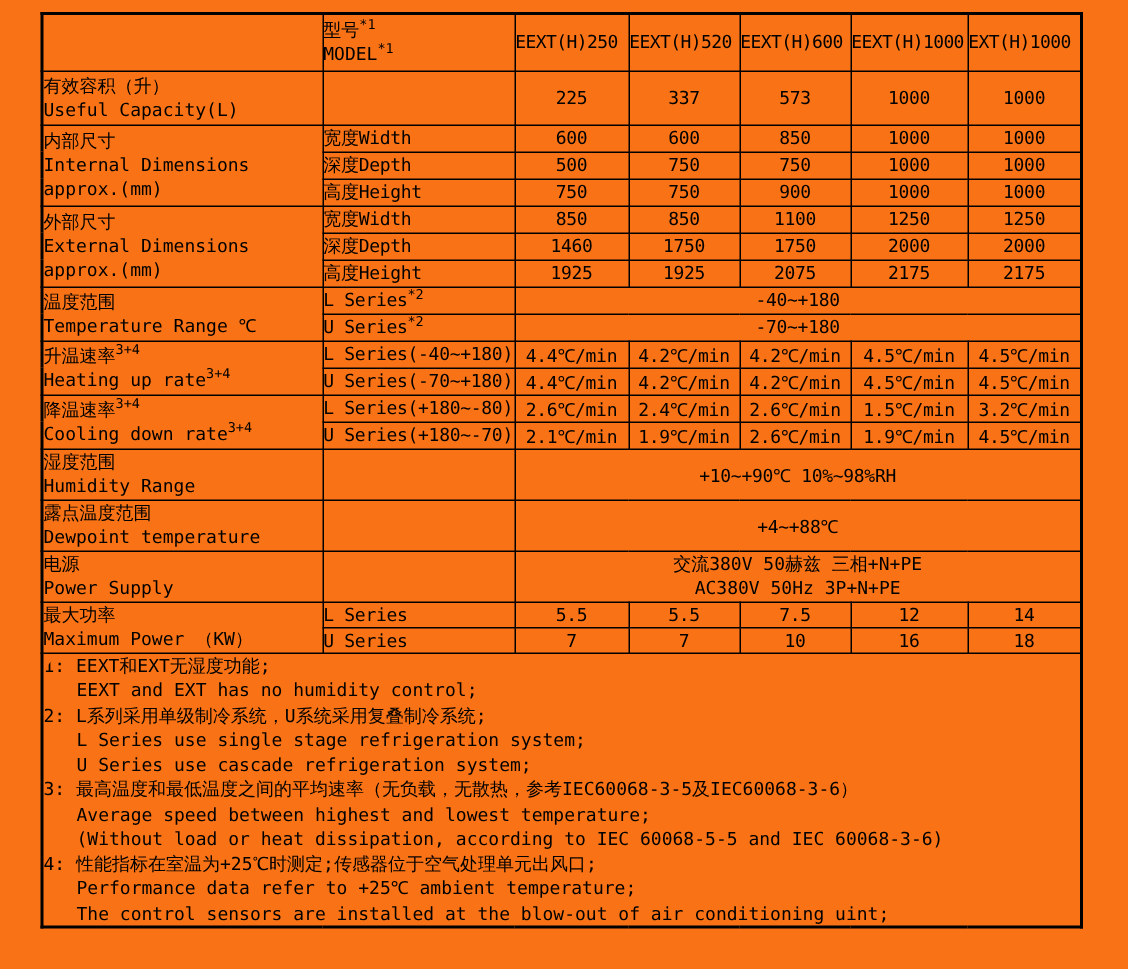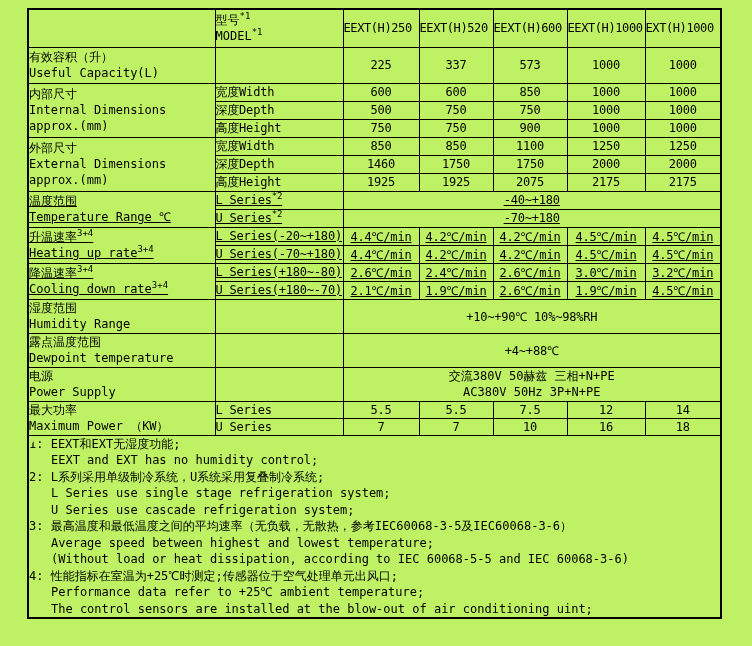--- a/index.html
+++ b/index.html
@@ -7,21 +7,21 @@
     padding: 0;
     background: #ffffff;
     width: 752px;
     height: 646px;
     overflow: hidden;
   }
   .sheet {
     position: relative;
     width: 752px;
     height: 646px;
-    background: #bef264;
+    background: #f97316;
     font-family: "DejaVu Sans Mono", "Liberation Mono", monospace;
     color: #000000;
   }
   table.spec {
     position: absolute;
     left: 27px;
     top: 8px;
     border-collapse: collapse;
     table-layout: fixed;
     border: 2px solid #000;
@@ -38,21 +38,21 @@
   }
   td.lbl { text-align: left; padding-left: 5px; }
   td.lbl .ln { line-height: 16px; }
   td.sub { text-align: left; padding-left: 2px; letter-spacing: -0.2px; }
   td.val { text-align: center; letter-spacing: -0.2px; }
   td.mhead { text-align: left; letter-spacing: -0.4px; }
   sup { font-size: 9px; line-height: 0; }
   tr.h38 { height: 38px; }
   tr.h36 { height: 36px; }
   tr.h17 { height: 17px; }
-  tr.h18 { height: 18px; text-decoration: underline; }
+  tr.h18 { height: 18px; }
   tr.h34 { height: 34px; }
   td.notes-cell {
     vertical-align: top;
     text-align: left;
     padding: 3px 4px 0 4px;
     border-radius: 18px;
   }
   .note-line {
     line-height: 16.5px;
     white-space: nowrap;
@@ -173,21 +173,21 @@
     <tr class="h18">
       <td class="sub"><span>U Series</span><sup>*2</sup></td>
       <td class="val" colspan="5">-70~+180</td>
     </tr>
 
     <tr class="h18">
       <td class="lbl" rowspan="2">
         <div class="ln"><span>升温速率</span><sup>3+4</sup></div>
         <div class="ln"><span>Heating up rate</span><sup>3+4</sup></div>
       </td>
-      <td class="sub">L Series(-20~+180)</td>
+      <td class="sub">L Series(-40~+180)</td>
       <td class="val">4.4℃/min</td>
       <td class="val">4.2℃/min</td>
       <td class="val">4.2℃/min</td>
       <td class="val">4.5℃/min</td>
       <td class="val">4.5℃/min</td>
     </tr>
     <tr class="h18">
       <td class="sub">U Series(-70~+180)</td>
       <td class="val">4.4℃/min</td>
       <td class="val">4.2℃/min</td>
@@ -198,21 +198,21 @@
 
     <tr class="h18">
       <td class="lbl" rowspan="2">
         <div class="ln"><span>降温速率</span><sup>3+4</sup></div>
         <div class="ln"><span>Cooling down rate</span><sup>3+4</sup></div>
       </td>
       <td class="sub">L Series(+180~-80)</td>
       <td class="val">2.6℃/min</td>
       <td class="val">2.4℃/min</td>
       <td class="val">2.6℃/min</td>
-      <td class="val">3.0℃/min</td>
+      <td class="val">1.5℃/min</td>
       <td class="val">3.2℃/min</td>
     </tr>
     <tr class="h18">
       <td class="sub">U Series(+180~-70)</td>
       <td class="val">2.1℃/min</td>
       <td class="val">1.9℃/min</td>
       <td class="val">2.6℃/min</td>
       <td class="val">1.9℃/min</td>
       <td class="val">4.5℃/min</td>
     </tr>

